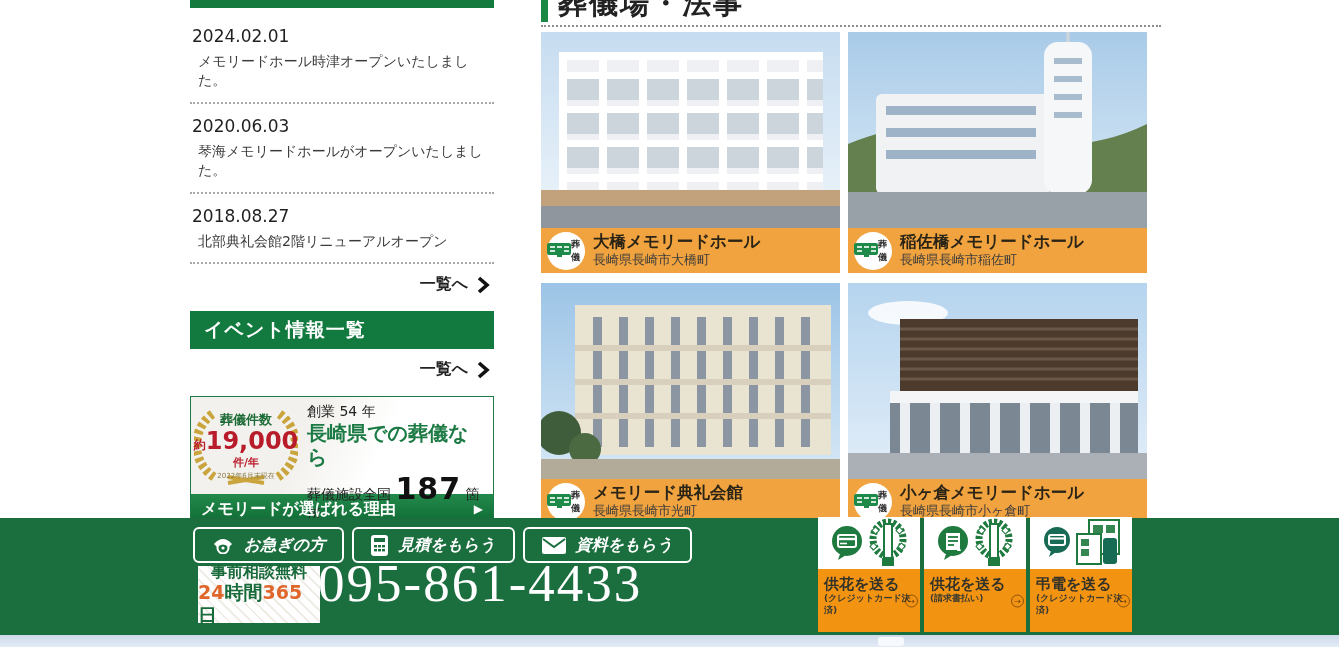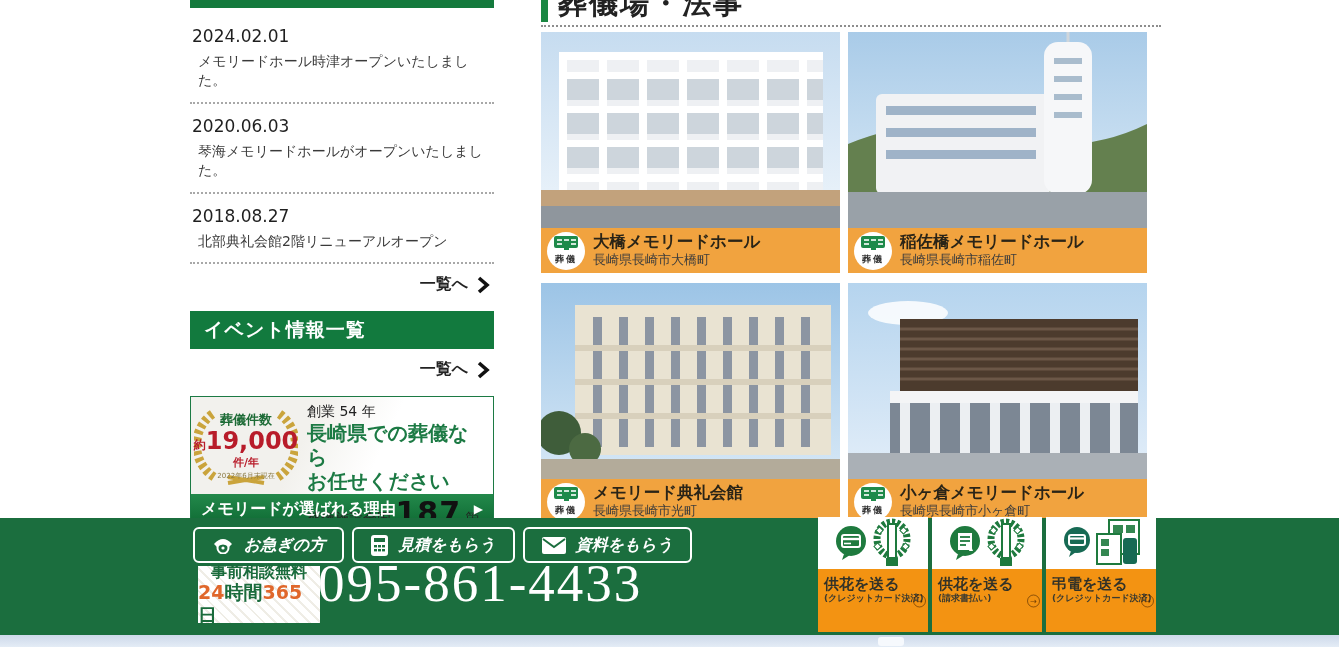--- a/index.html
+++ b/index.html
@@ -47,21 +47,21 @@
     overflow:hidden;border-bottom:2px dotted #8d8d8d;}
   .main-heading .inner{display:flex;align-items:flex-start;gap:10px;margin-top:-16px;}
   .main-heading .gbar{width:7px;height:38px;background:#1a8742;flex:0 0 7px;}
   .main-heading .htext{font-size:29px;font-weight:bold;color:#222;letter-spacing:2px;line-height:38px;}
   .cards{position:absolute;left:541px;top:32px;width:607px;display:grid;
     grid-template-columns:299px 299px;grid-column-gap:8px;grid-row-gap:10px;}
   .card{width:299px;cursor:pointer;}
   .card svg.photo{display:block;width:299px;height:196px;}
   .card-label{height:45px;background:#f1a33f;display:flex;align-items:center;padding-left:6px;}
   .hall-badge{width:38px;height:38px;border-radius:50%;background:#fff;flex:0 0 38px;
-    display:flex;flex-direction:column;align-items:center;justify-content:center;}
+    display:flex;flex-direction:row;align-items:center;justify-content:flex-start;}
   .hall-badge .glyph{line-height:0;}
   .hall-badge .blabel{font-size:9px;color:#333;font-weight:bold;letter-spacing:2px;margin-top:1px;}
   .card-texts{margin-left:8px;}
   .card-title{font-size:16.5px;font-weight:bold;color:#2a2417;line-height:1.15;}
   .card-addr{font-size:13px;color:#3c3c3c;line-height:1.2;}
   
   .footer{position:absolute;left:0;top:518px;width:1339px;height:117px;
     background:#1b6e3e;z-index:5;}
   .fbtns{position:absolute;left:193px;top:9px;display:flex;gap:8px;}
   .fbtn{display:flex;align-items:center;gap:10px;border:2px solid #fff;border-radius:6px;
@@ -70,21 +70,21 @@
     background:repeating-linear-gradient(45deg,#ffffff 0 6px,#efede6 6px 8px);
     display:flex;flex-direction:column;align-items:center;justify-content:center;margin-left:8px;}
   .consult .l1{font-size:16px;font-weight:bold;color:#1a6b3c;line-height:1.2;}
   .consult .l2{font-size:19px;font-weight:bold;line-height:1.2;}
   .consult .num{color:#e0672b;}
   .consult .txt{color:#1a6b3c;}
   .phone{position:absolute;left:318px;top:36px;color:#ffffff;cursor:pointer;
     font-family:Liberation Serif, serif;
     font-size:53px;letter-spacing:2px;line-height:1.1;}
   .banners{position:absolute;left:818px;top:-1px;display:flex;gap:4px;}
-  .banner{width:110px;height:115px;background:#fff;cursor:pointer;display:flex;flex-direction:column;}
+  .banner{width:102px;height:115px;background:#fff;cursor:pointer;display:flex;flex-direction:column;}
   .b-icons{height:52px;display:flex;align-items:center;justify-content:center;gap:3px;}
   .b-strip{flex:1;background:#f39312;position:relative;padding:7px 4px 0 6px;}
   .b-title{font-size:15px;font-weight:bold;color:#323228;line-height:1.15;}
   .b-sub{font-size:9px;font-weight:bold;color:#3a3a30;line-height:1.3;}
   .b-arrow{position:absolute;right:2px;top:50%;transform:translateY(-50%);
     width:11px;height:11px;border-radius:50%;border:1px solid rgba(60,30,0,.55);
     color:rgba(60,30,0,.75);font-size:8px;line-height:11px;text-align:center;}
   .bottom-strip{position:absolute;left:0;top:635px;width:1339px;height:12px;z-index:6;
     background:linear-gradient(180deg,#cdd9ea,#e4ecf6);}
   .scroll-thumb{position:absolute;left:878px;top:2px;width:26px;height:9px;
@@ -136,21 +136,20 @@
           <path d="M34,84 L70,78 M70,84 L34,78" stroke="#caa43c" stroke-width="4"></path>
         </svg>
         <div class="badge-title">葬儀件数</div>
         <div class="badge-number"><span class="approx">約</span><span>19,000</span></div>
         <div class="badge-unit">件/年</div>
         <div class="badge-note">2022年6月末現在</div>
       </div>
       <div class="promo-right">
         <div class="promo-founded">創業 54 年</div>
         <div class="promo-line">長崎県での葬儀なら</div>
-        <div class="promo-line">お任せください</div>
         <div class="fac-row">
           <span>葬儀施設全国</span>
           <span class="fac-num">187</span>
           <span>箇所</span>
         </div>
         <div class="fac-note">2020年6月末現在</div>
       </div>
     </div>
     <div class="promo-cta">
       <span>メモリードが選ばれる理由</span>

